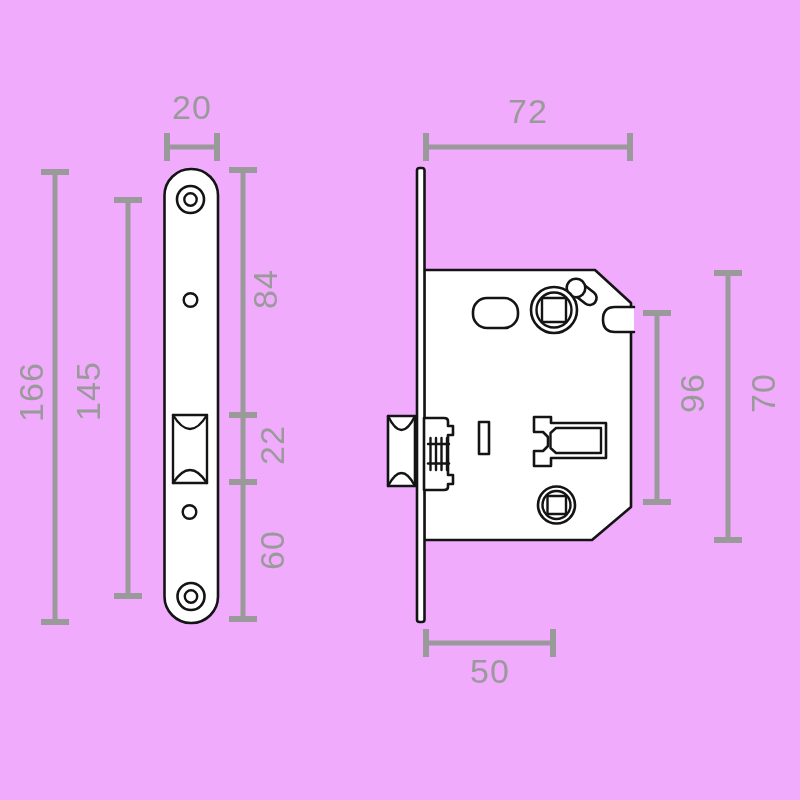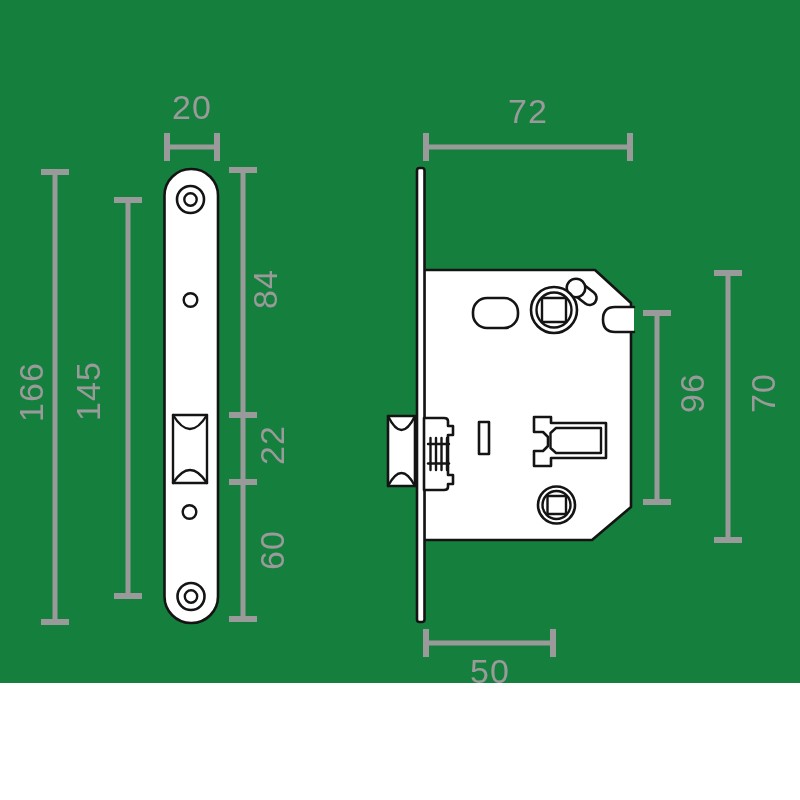--- a/index.html
+++ b/index.html
@@ -1,16 +1,16 @@
 <!DOCTYPE html>
 <html><head>
 <meta charset="utf-8">
 <style>
   html,body{margin:0;padding:0;background:#ffffff;width:800px;height:800px;overflow:hidden;}
-  .stage{position:relative;width:800px;height:683px;background:#15803d;}
+  .stage{position:relative;width:800px;height:800px;background:#f0abfc;}
   svg{position:absolute;left:0;top:0;}
   
   .outline{fill:#ffffff;stroke:#141414;stroke-width:2.6;stroke-linejoin:round;stroke-linecap:round;}
   .nofill{fill:none;stroke:#141414;stroke-width:2.4;stroke-linejoin:round;stroke-linecap:round;}
   
   .dim{stroke:#9a9a9a;stroke-width:5;fill:none;}
   .tick{stroke:#9a9a9a;stroke-width:6;fill:none;}
   .dtext{fill:#9a9a9a;font-family:"Liberation Sans",sans-serif;font-size:34px;letter-spacing:1px;
          text-anchor:middle;dominant-baseline:central;}
 </style>

